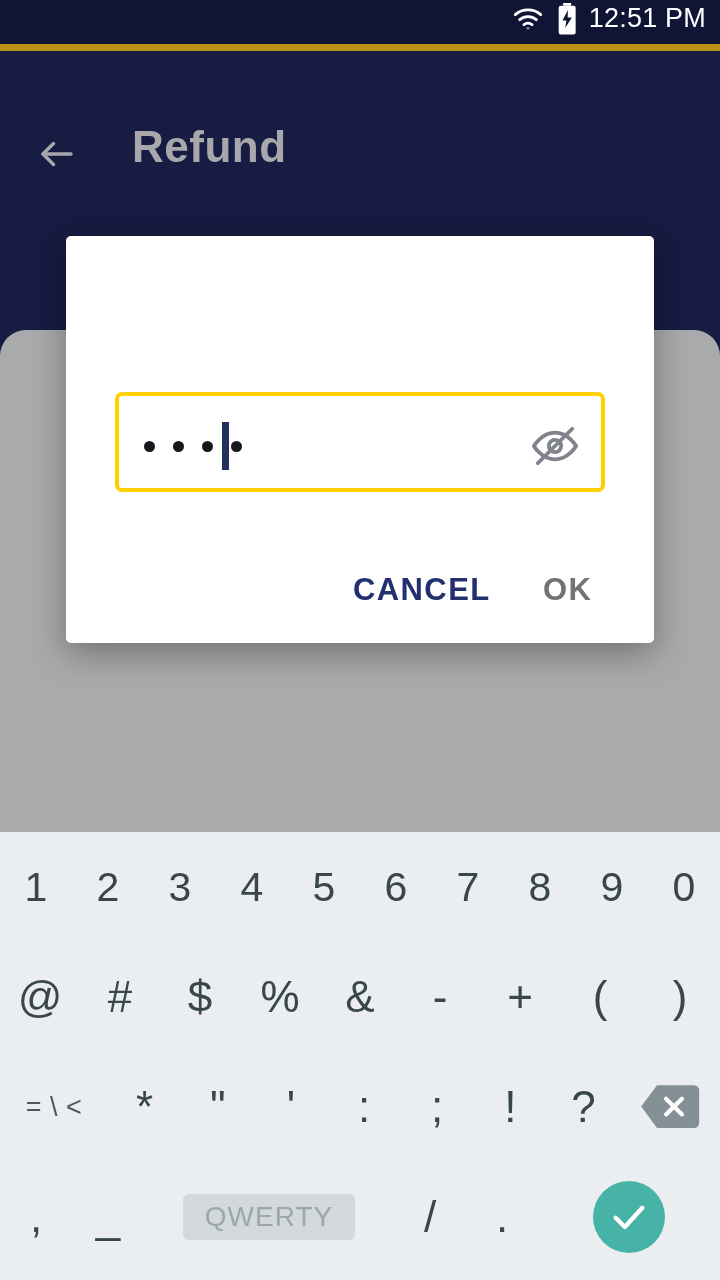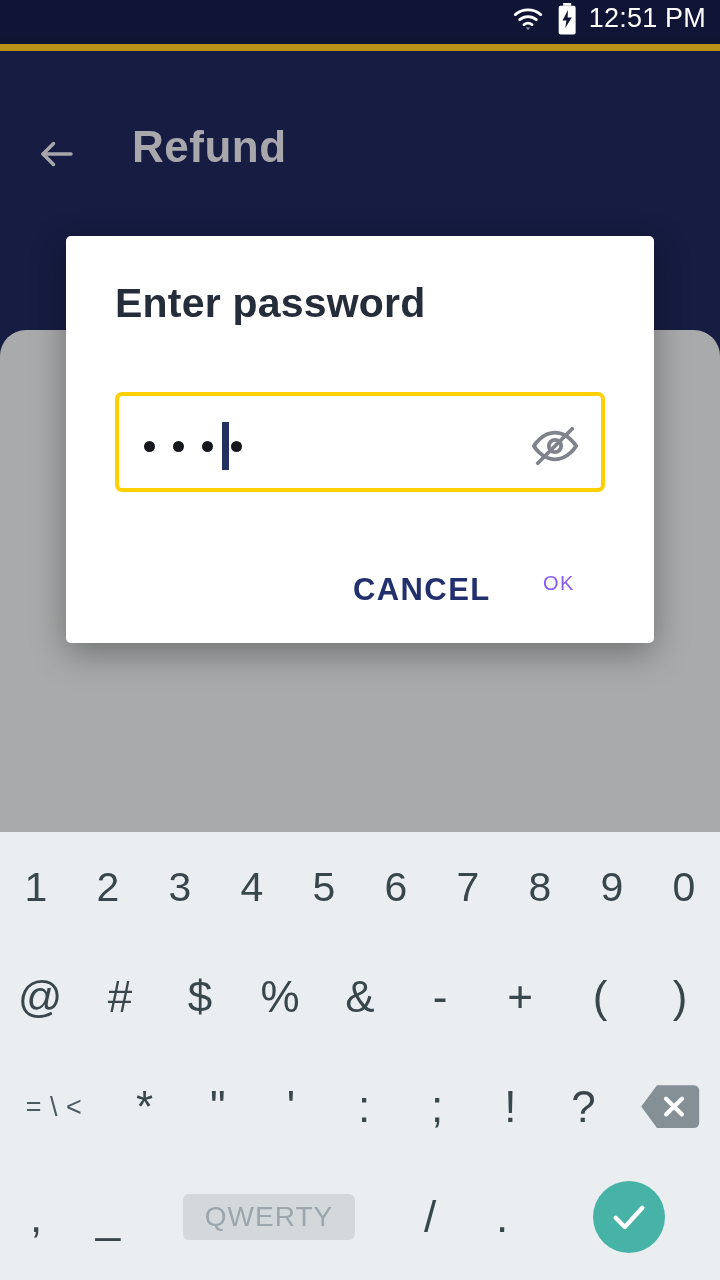--- a/index.html
+++ b/index.html
@@ -86,21 +86,21 @@
   .dialog-actions{
     position:absolute; left:0; top:322px; width:544px; height:80px;
   }
   .btn-cancel{
     position:absolute; left:287px; top:14px;
     font-size:31px; font-weight:bold; color:#22306e; letter-spacing:1.4px;
     background:none; border:none; cursor:pointer; font-family:inherit;
   }
   .btn-ok{
     position:absolute; left:477px; top:14px;
-    font-size:20px; font-weight:normal; color:#8b5cf6; letter-spacing:1.4px;
+    font-size:31px; font-weight:bold; color:#737373; letter-spacing:1.4px;
     background:none; border:none; cursor:pointer; font-family:inherit;
   }
 
   
   .keyboard{
     position:absolute; left:0; top:832px; width:720px; height:448px;
     background:#eaeef0; z-index:35;
   }
   .kb-row{ position:relative; width:720px; height:110px; display:flex; }
   .key{
@@ -149,21 +149,20 @@
         <polyline points="10,6 4,12 10,18"></polyline>
       </svg>
     </div>
     <div class="appbar-title">Refund</div>
     <div class="amount">HK$20.00</div>
   </div>
 
   <div class="content-card"></div>
 
   <div class="dialog">
-    <div class="dialog-title">Enter password</div>
 
     <div class="pw-field">
       <div class="pw-dots">
         <span class="dot"></span>
         <span class="dot"></span>
         <span class="dot"></span>
         <span class="dot"></span>
       </div>
       <div class="caret"></div>
       <div class="eye-btn">

